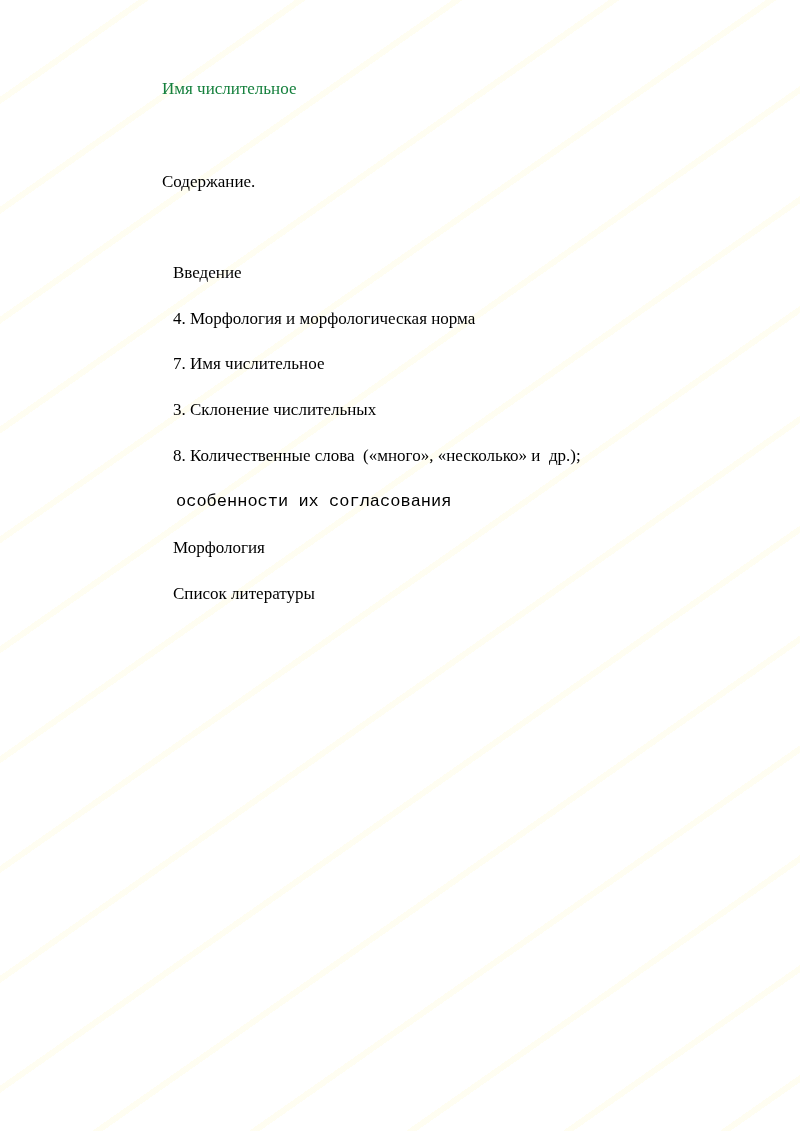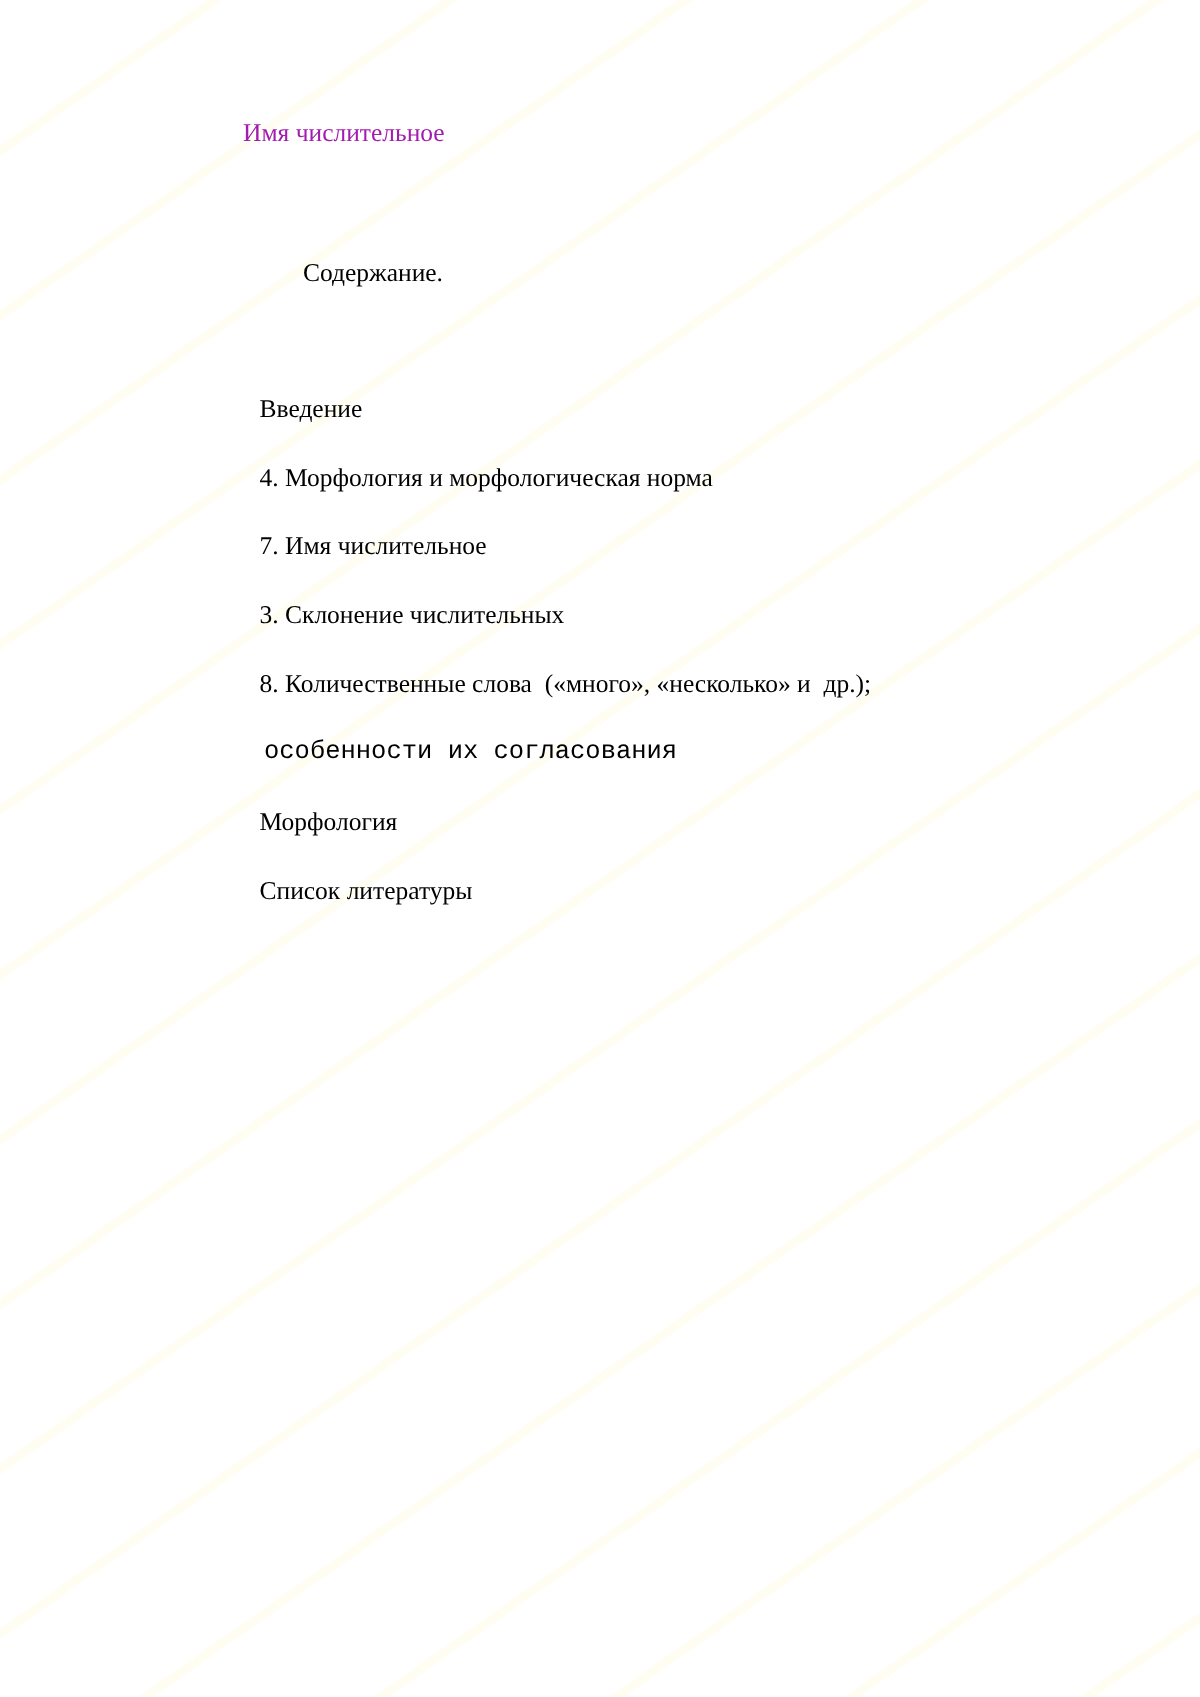--- a/index.html
+++ b/index.html
@@ -34,30 +34,29 @@
       position: absolute;
       left: 162px;
       top: 0;
       width: 560px;
     }
     .doc-title {
       position: absolute;
       top: 79px;
       left: 0;
       font-size: 17px;
-      color: #a21caf;
+      color: #15803d;
       white-space: nowrap;
     }
     .contents-heading {
       position: absolute;
       top: 172px;
       left: 0;
       font-size: 17px;
       white-space: nowrap;
-      margin-left: 40px;
     }
     .toc-line {
       position: absolute;
       left: 11px;
       font-size: 17px;
       white-space: pre;
     }
     .toc-line.indent {
       left: 14px;
       font-family: Liberation Mono, monospace;

